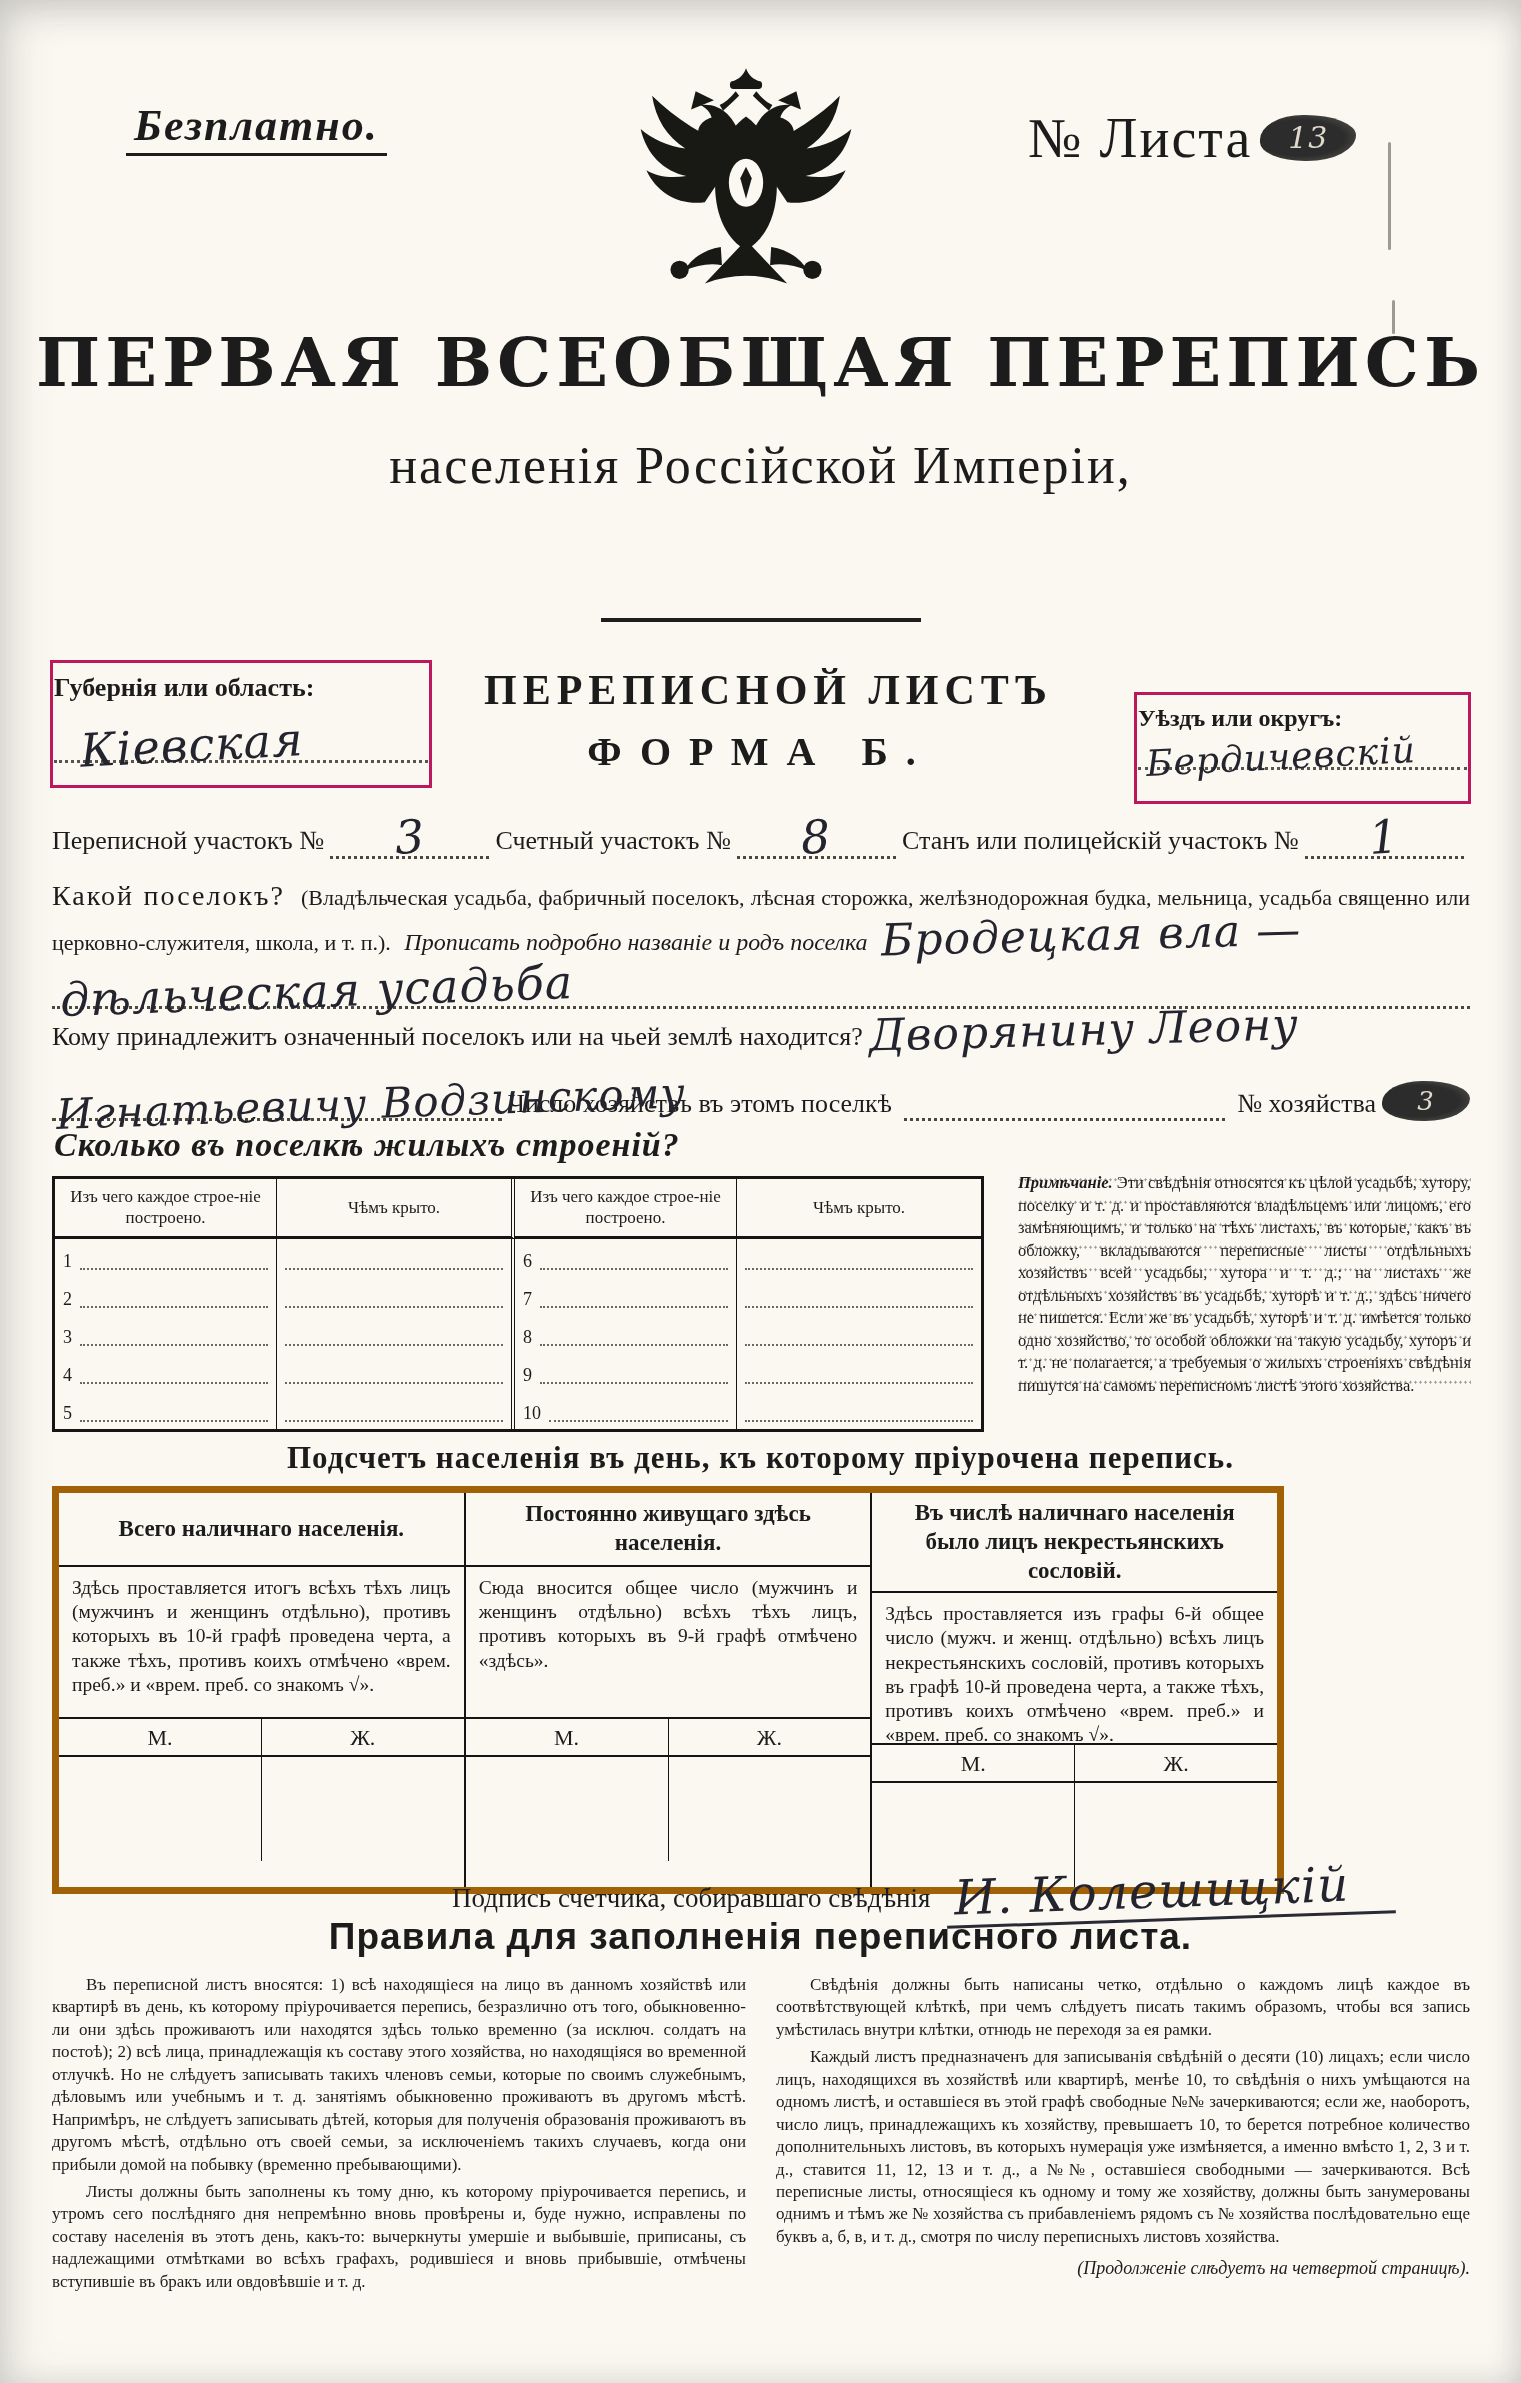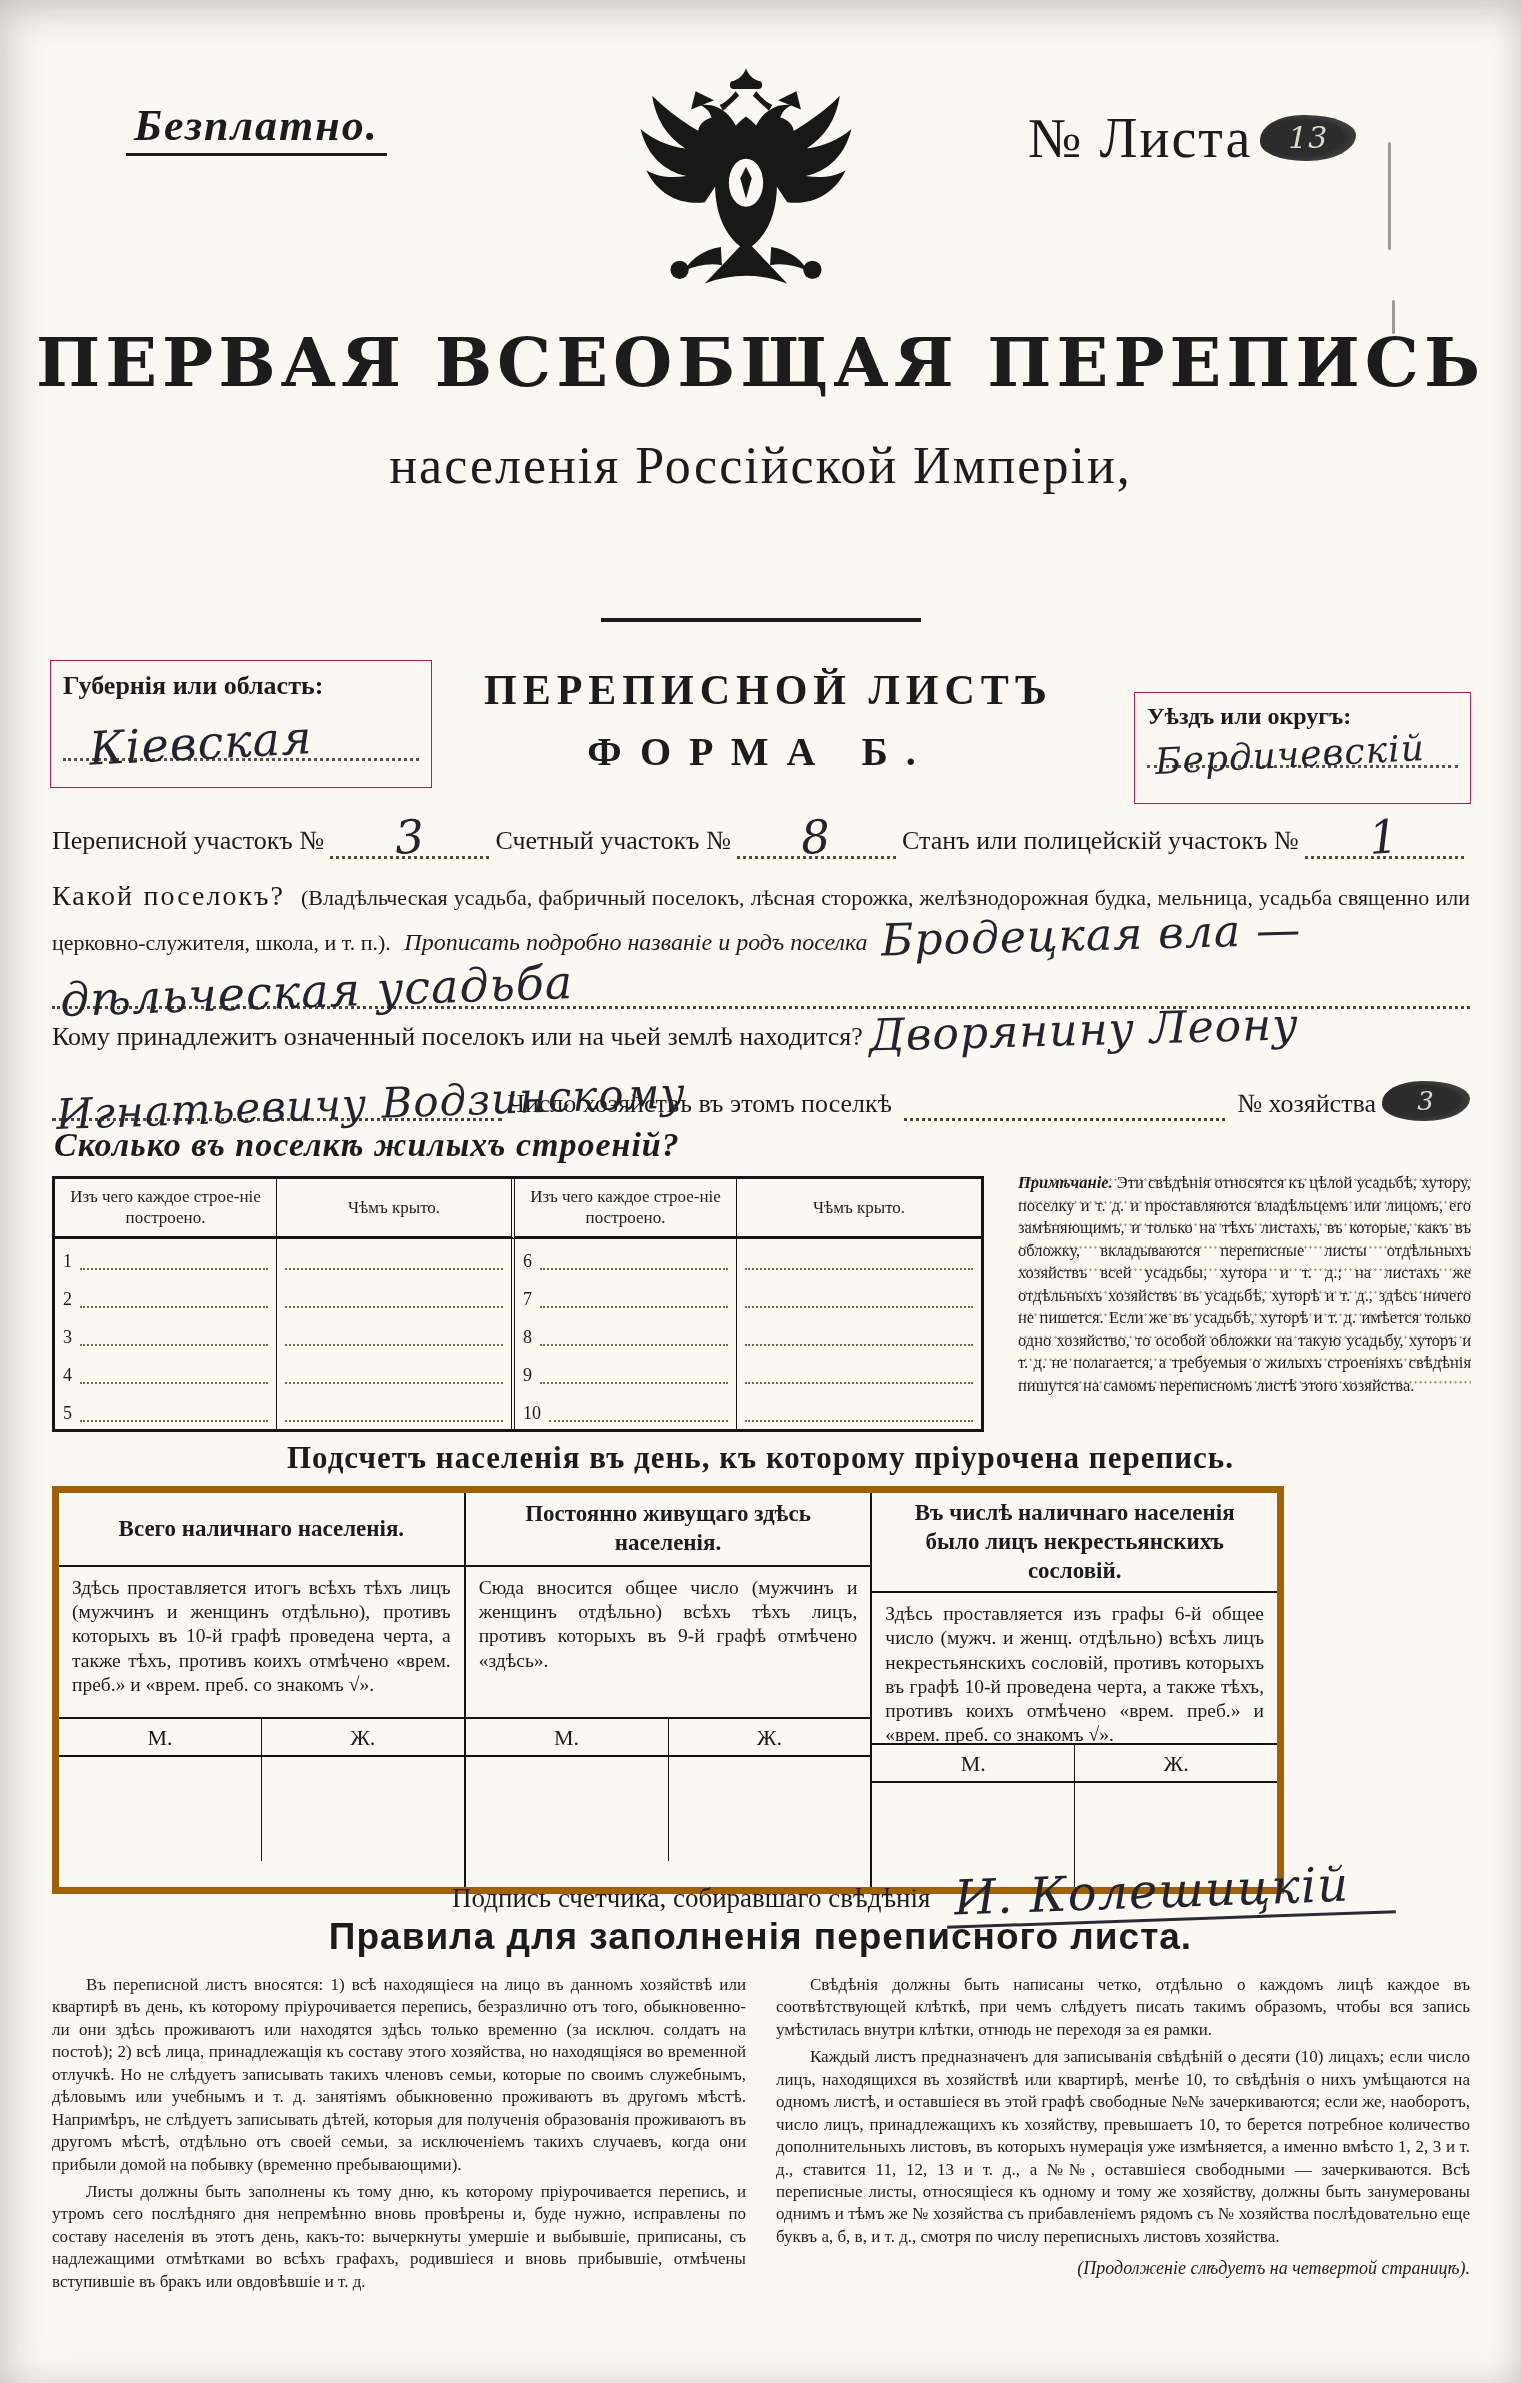--- a/index.html
+++ b/index.html
@@ -32,21 +32,21 @@
   .blot-sm { width:88px; height:40px; vertical-align:-12px; }
   .blot-sm .blot-text { line-height:40px; font-size:26px; }
 
   .title { top:322px; width:100%; text-align:center; font-size:68px; font-weight:bold; letter-spacing:5px;
     font-family:"DejaVu Serif",serif; }
   .subtitle { top:436px; width:100%; text-align:center; font-size:52px; letter-spacing:2px; }
   .basis { top:544px; width:100%; text-align:center; font-size:29px; font-weight:bold; letter-spacing:.5px; }
   .rule-line { top:618px; left:50%; transform:translateX(-50%); width:320px; height:4px; background:#1e1e1e; }
 
   
-  .hbox { border:1px solid #be185d; padding:10px 12px 6px; }
+  .hbox { border:3px solid #be185d; padding:10px 1px 6px; }
   .gub-box { left:50px; top:660px; width:382px; height:128px; }
   .uezd-box { left:1134px; top:692px; width:337px; height:112px; }
   .hbox-label { font-size:26px; font-weight:bold; }
   .uezd-box .hbox-label { font-size:24px; }
   .hbox-line { margin-top:8px; border-bottom:3px dotted #56544c; height:52px; position:relative; }
   .uezd-box .hbox-line { height:34px; margin-top:4px; }
   .hbox-line .hw-entry { position:absolute; left:26px; bottom:-12px; font-size:46px; transform:rotate(-3deg); white-space:nowrap; }
   .uezd-box .hbox-line .hw-entry { font-size:36px; left:8px; bottom:-10px; }
   .form-name1 { top:666px; width:100%; text-align:center; font-size:42px; font-weight:bold; letter-spacing:6px;margin-left:8px; }
   .form-name2 { top:728px; width:100%; text-align:center; font-size:40px; font-weight:bold; letter-spacing:18px; }

